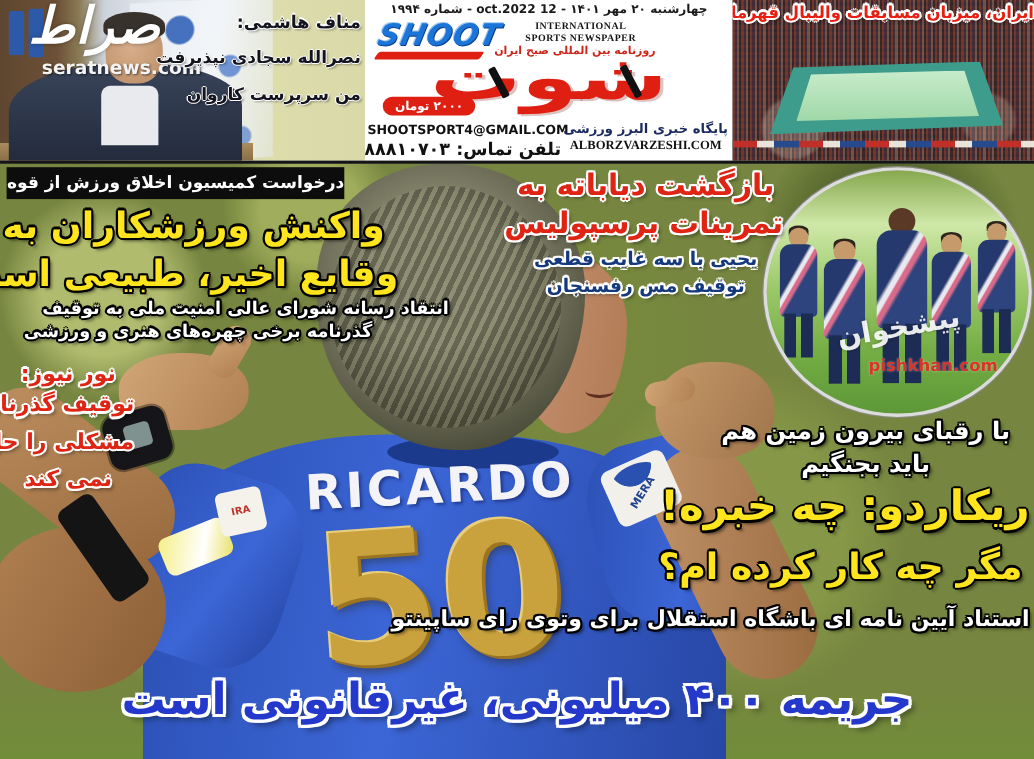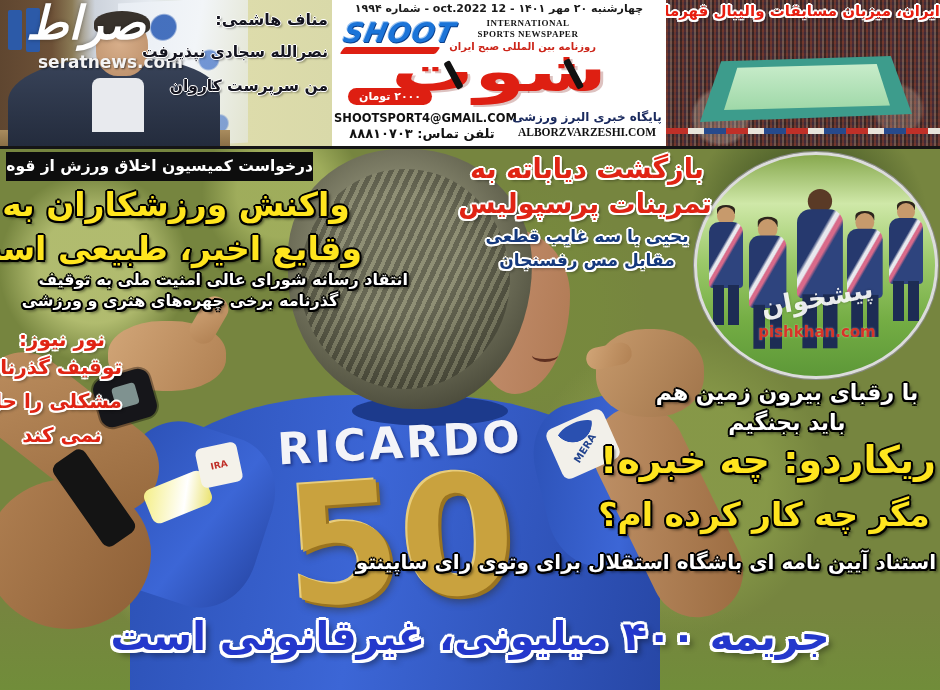--- a/index.html
+++ b/index.html
@@ -55,21 +55,21 @@
   .intl{left:128px;top:18px;width:136px;font-family:"Liberation Serif",serif;
     font-size:9px;font-weight:bold;letter-spacing:.5px;color:#151515;line-height:11px;}
   .tagline-fa{left:128px;top:41px;width:136px;font-size:10px;font-weight:bold;color:#cc2418;}
   .logo-fa{left:0;top:40px;width:334px;font-size:57px;font-weight:bold;color:#de1f12;
     transform:scaleX(1.45);letter-spacing:4px;line-height:62px;
     text-shadow:2px 2px 0 rgba(120,10,5,.25);}
   .logo-slash{background:#111;border-radius:2px;transform:rotate(-28deg);}
   .price-badge{left:16px;top:88px;background:#de1f12;color:#fff;font-size:11px;font-weight:bold;
     padding:2px 11px;border-radius:10px;}
   .mh-email{left:2px;top:111px;width:176px;font-size:11.5px;font-weight:bold;color:#111;text-align:center;}
-  .mh-phone{left:2px;top:126px;width:176px;font-size:13px;font-weight:bold;color:#111;text-align:center;}
+  .mh-phone{left:2px;top:126px;width:176px;font-size:16px;font-weight:bold;color:#111;text-align:center;}
   .mh-agency{left:180px;top:110px;width:150px;font-size:12px;font-weight:bold;color:#1a2a5e;text-align:center;}
   .mh-site{left:180px;top:126px;width:150px;font-family:"Liberation Serif",serif;
     font-size:11.5px;font-weight:bold;color:#111;text-align:center;}
 
   #tr-photo{left:666px;top:0;width:274px;height:146px;overflow:hidden;background-color:#46302a;
     background-image:
       radial-gradient(circle at 20% 80%,rgba(230,220,200,.25) 0 26px,transparent 30px),
       radial-gradient(circle at 85% 75%,rgba(220,200,180,.22) 0 22px,transparent 26px),
       repeating-linear-gradient(90deg,rgba(190,80,60,.30) 0 2px,rgba(60,40,80,.30) 2px 4px,
         rgba(225,210,190,.24) 4px 6px,rgba(30,20,20,.30) 6px 8px),
@@ -152,21 +152,21 @@
     background:linear-gradient(180deg,#87a84e 0%,#cfe8a8 22%,#9cc96a 48%,#74ad44 75%,#5d9838 100%);}
   .player{position:absolute;}
   .p-head{position:absolute;left:8px;top:0;width:18px;height:18px;border-radius:50%;background:#c79a6c;}
   .p-hair{position:absolute;left:8px;top:-2px;width:18px;height:9px;border-radius:50% 50% 0 0;background:#2d241c;}
   .p-body{position:absolute;left:0;top:15px;width:34px;height:66px;border-radius:10px 10px 4px 4px;
     background:linear-gradient(120deg,#26396e 38%,#e8e8ee 42% 46%,#d86a8a 48% 52%,#2e447e 56%);}
   .p-legs{position:absolute;left:4px;top:78px;width:26px;height:40px;
     background:linear-gradient(90deg,#1d2c54 42%,transparent 42% 58%,#1d2c54 58%);}
   .wm-pishkhan-script{left:40px;top:128px;width:160px;text-align:center;font-size:26px;font-weight:bold;
     color:rgba(255,255,255,.9);transform:rotate(-10deg);text-shadow:0 0 3px rgba(0,0,0,.3);}
-  .wm-pishkhan-url{left:30px;top:168px;width:180px;text-align:center;font-size:15px;font-weight:bold;
+  .wm-pishkhan-url{left:30px;top:168px;width:180px;text-align:right;font-size:15px;font-weight:bold;
     color:#d83428;text-shadow:0 0 2px rgba(255,255,255,.5);}
 
   
   .kicker-bar{left:6px;top:3px;width:307px;height:29px;background:#0d0d0d;color:#fff;
     font-size:15.5px;font-weight:bold;line-height:29px;text-align:center;}
   .yellow-h{color:#ffe51e;font-weight:bold;}
   .ath-y1{left:-4px;top:36px;width:360px;font-size:33px;}
   .ath-y2{left:-10px;top:80px;width:372px;font-size:33px;}
   .ath-s1{left:0;top:121px;width:360px;font-size:16px;font-weight:bold;color:#fff;margin-left:48px;}
   .ath-s2{left:0;top:142px;width:360px;font-size:16px;font-weight:bold;color:#fff;}
@@ -314,21 +314,21 @@
     <div class="abs ath-s2 ctr rtl nowrap ol-b z8">گذرنامه برخی چهره‌های هنری و ورزشی</div>
 
     <div class="abs noor noor-k ctr rtl nowrap ol-w z8">نور نیوز:</div>
     <div class="abs noor noor-1 ctr rtl nowrap ol-w z8">توقیف گذرنامه</div>
     <div class="abs noor noor-2 ctr rtl nowrap ol-w z8">مشکلی را حل</div>
     <div class="abs noor noor-3 ctr rtl nowrap ol-w z8">نمی کند</div>
 
     <div class="abs pers-r1 ctr rtl nowrap ol-w z8">بازگشت دیاباته به</div>
     <div class="abs pers-r2 ctr rtl nowrap ol-w z8">تمرینات پرسپولیس</div>
     <div class="abs pers-b1 ctr rtl nowrap ol-w z8">یحیی با سه غایب قطعی</div>
-    <div class="abs pers-b2 ctr rtl nowrap ol-w z8">مقابل مس رفسنجان</div>
+    <div class="abs pers-b2 ctr rtl nowrap ol-w z8">توقیف مس رفسنجان</div>
 
     <div class="abs ric-w1 ctr rtl nowrap ol-b z8">با رقبای بیرون زمین هم</div>
     <div class="abs ric-w2 ctr rtl nowrap ol-b z8">باید بجنگیم</div>
     <div class="abs yellow-h ric-y1 ctr rtl nowrap ol-b z8">ریکاردو: چه خبره!</div>
     <div class="abs yellow-h ric-y2 ctr rtl nowrap ol-b z8">مگر چه کار کرده ام؟</div>
 
     <div class="abs fine-k ctr rtl nowrap ol-b z9">استناد آیین نامه ای باشگاه استقلال برای وتوی رای ساپینتو</div>
     <div class="abs fine-h ctr rtl nowrap z9">جریمه ۴۰۰ میلیونی، غیرقانونی است</div>
   </div>
 

